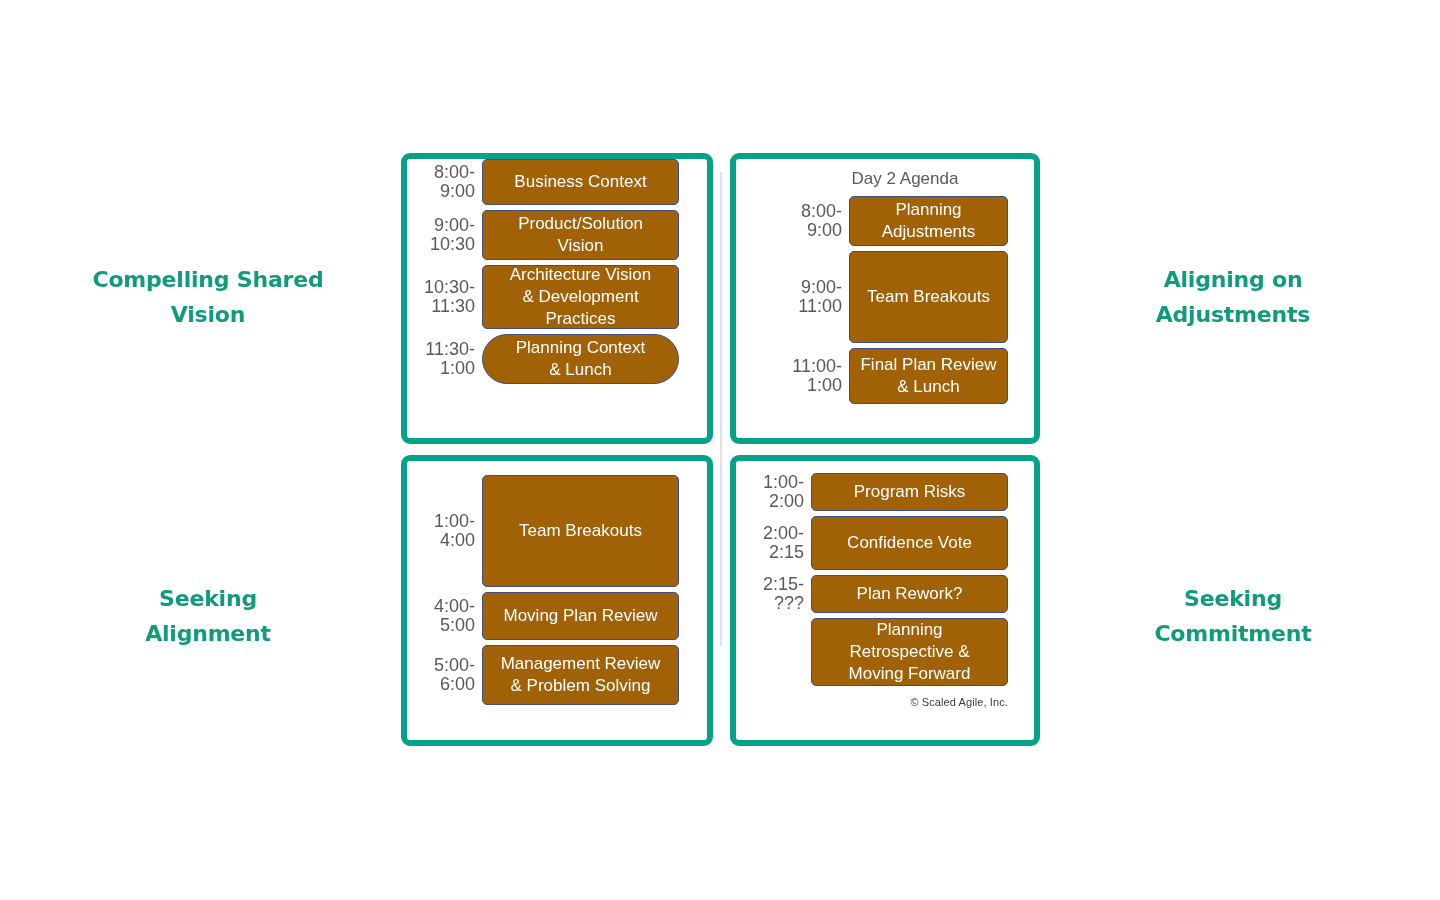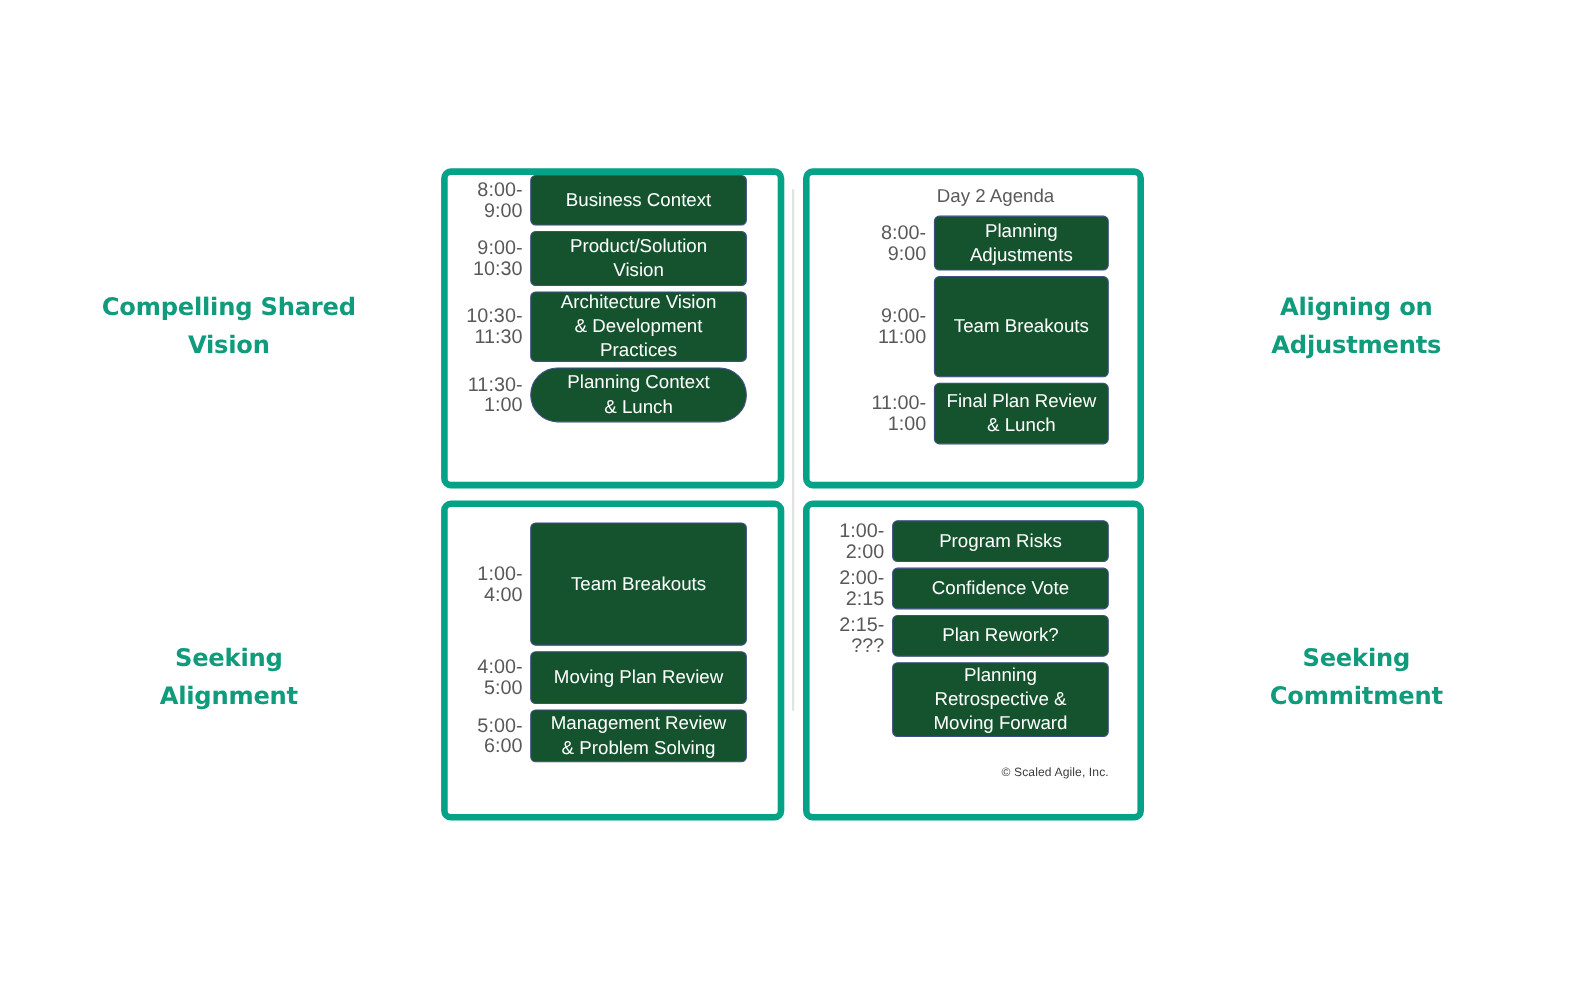--- a/index.html
+++ b/index.html
@@ -82,21 +82,21 @@
     font-size: 18px;
     line-height: 19px;
     font-family: "Liberation Sans", sans-serif;
     padding-right: 7px;
     white-space: pre-line;
   }
   .time.empty { visibility: hidden; }
 
   .session {
     flex: 1 1 auto;
-    background: #14532d;
+    background: #a16207;
     border: 1px solid #3e4e86;
     border-radius: 5px;
     color: #ffffff;
     font-size: 17px;
     line-height: 22px;
     font-family: "Liberation Sans", sans-serif;
     text-align: center;
     display: flex;
     align-items: center;
     justify-content: center;
@@ -200,37 +200,37 @@
         <div class="session" style="height: 112px;">Team Breakouts</div>
       </div>
       <div class="agenda-row">
         <div class="time">4:00-
 5:00</div>
         <div class="session" style="height: 48px;">Moving Plan Review</div>
       </div>
       <div class="agenda-row">
         <div class="time">5:00-
 6:00</div>
-        <div class="session" style="height: 48px;">Management Review
+        <div class="session" style="height: 60px;">Management Review
 &amp; Problem Solving</div>
       </div>
     </div>
 </div>
 
 <div class="panel" id="panel-day2pm">
   <div class="rows">
       <div class="agenda-row">
         <div class="time">1:00-
 2:00</div>
         <div class="session" style="height: 38px;">Program Risks</div>
       </div>
       <div class="agenda-row">
         <div class="time">2:00-
 2:15</div>
-        <div class="session" style="height: 38px;">Confidence Vote</div>
+        <div class="session" style="height: 54px;">Confidence Vote</div>
       </div>
       <div class="agenda-row">
         <div class="time">2:15-
 ???</div>
         <div class="session" style="height: 38px;">Plan Rework?</div>
       </div>
       <div class="agenda-row">
         <div class="time empty"></div>
         <div class="session" style="height: 68px;">Planning
 Retrospective &amp;

